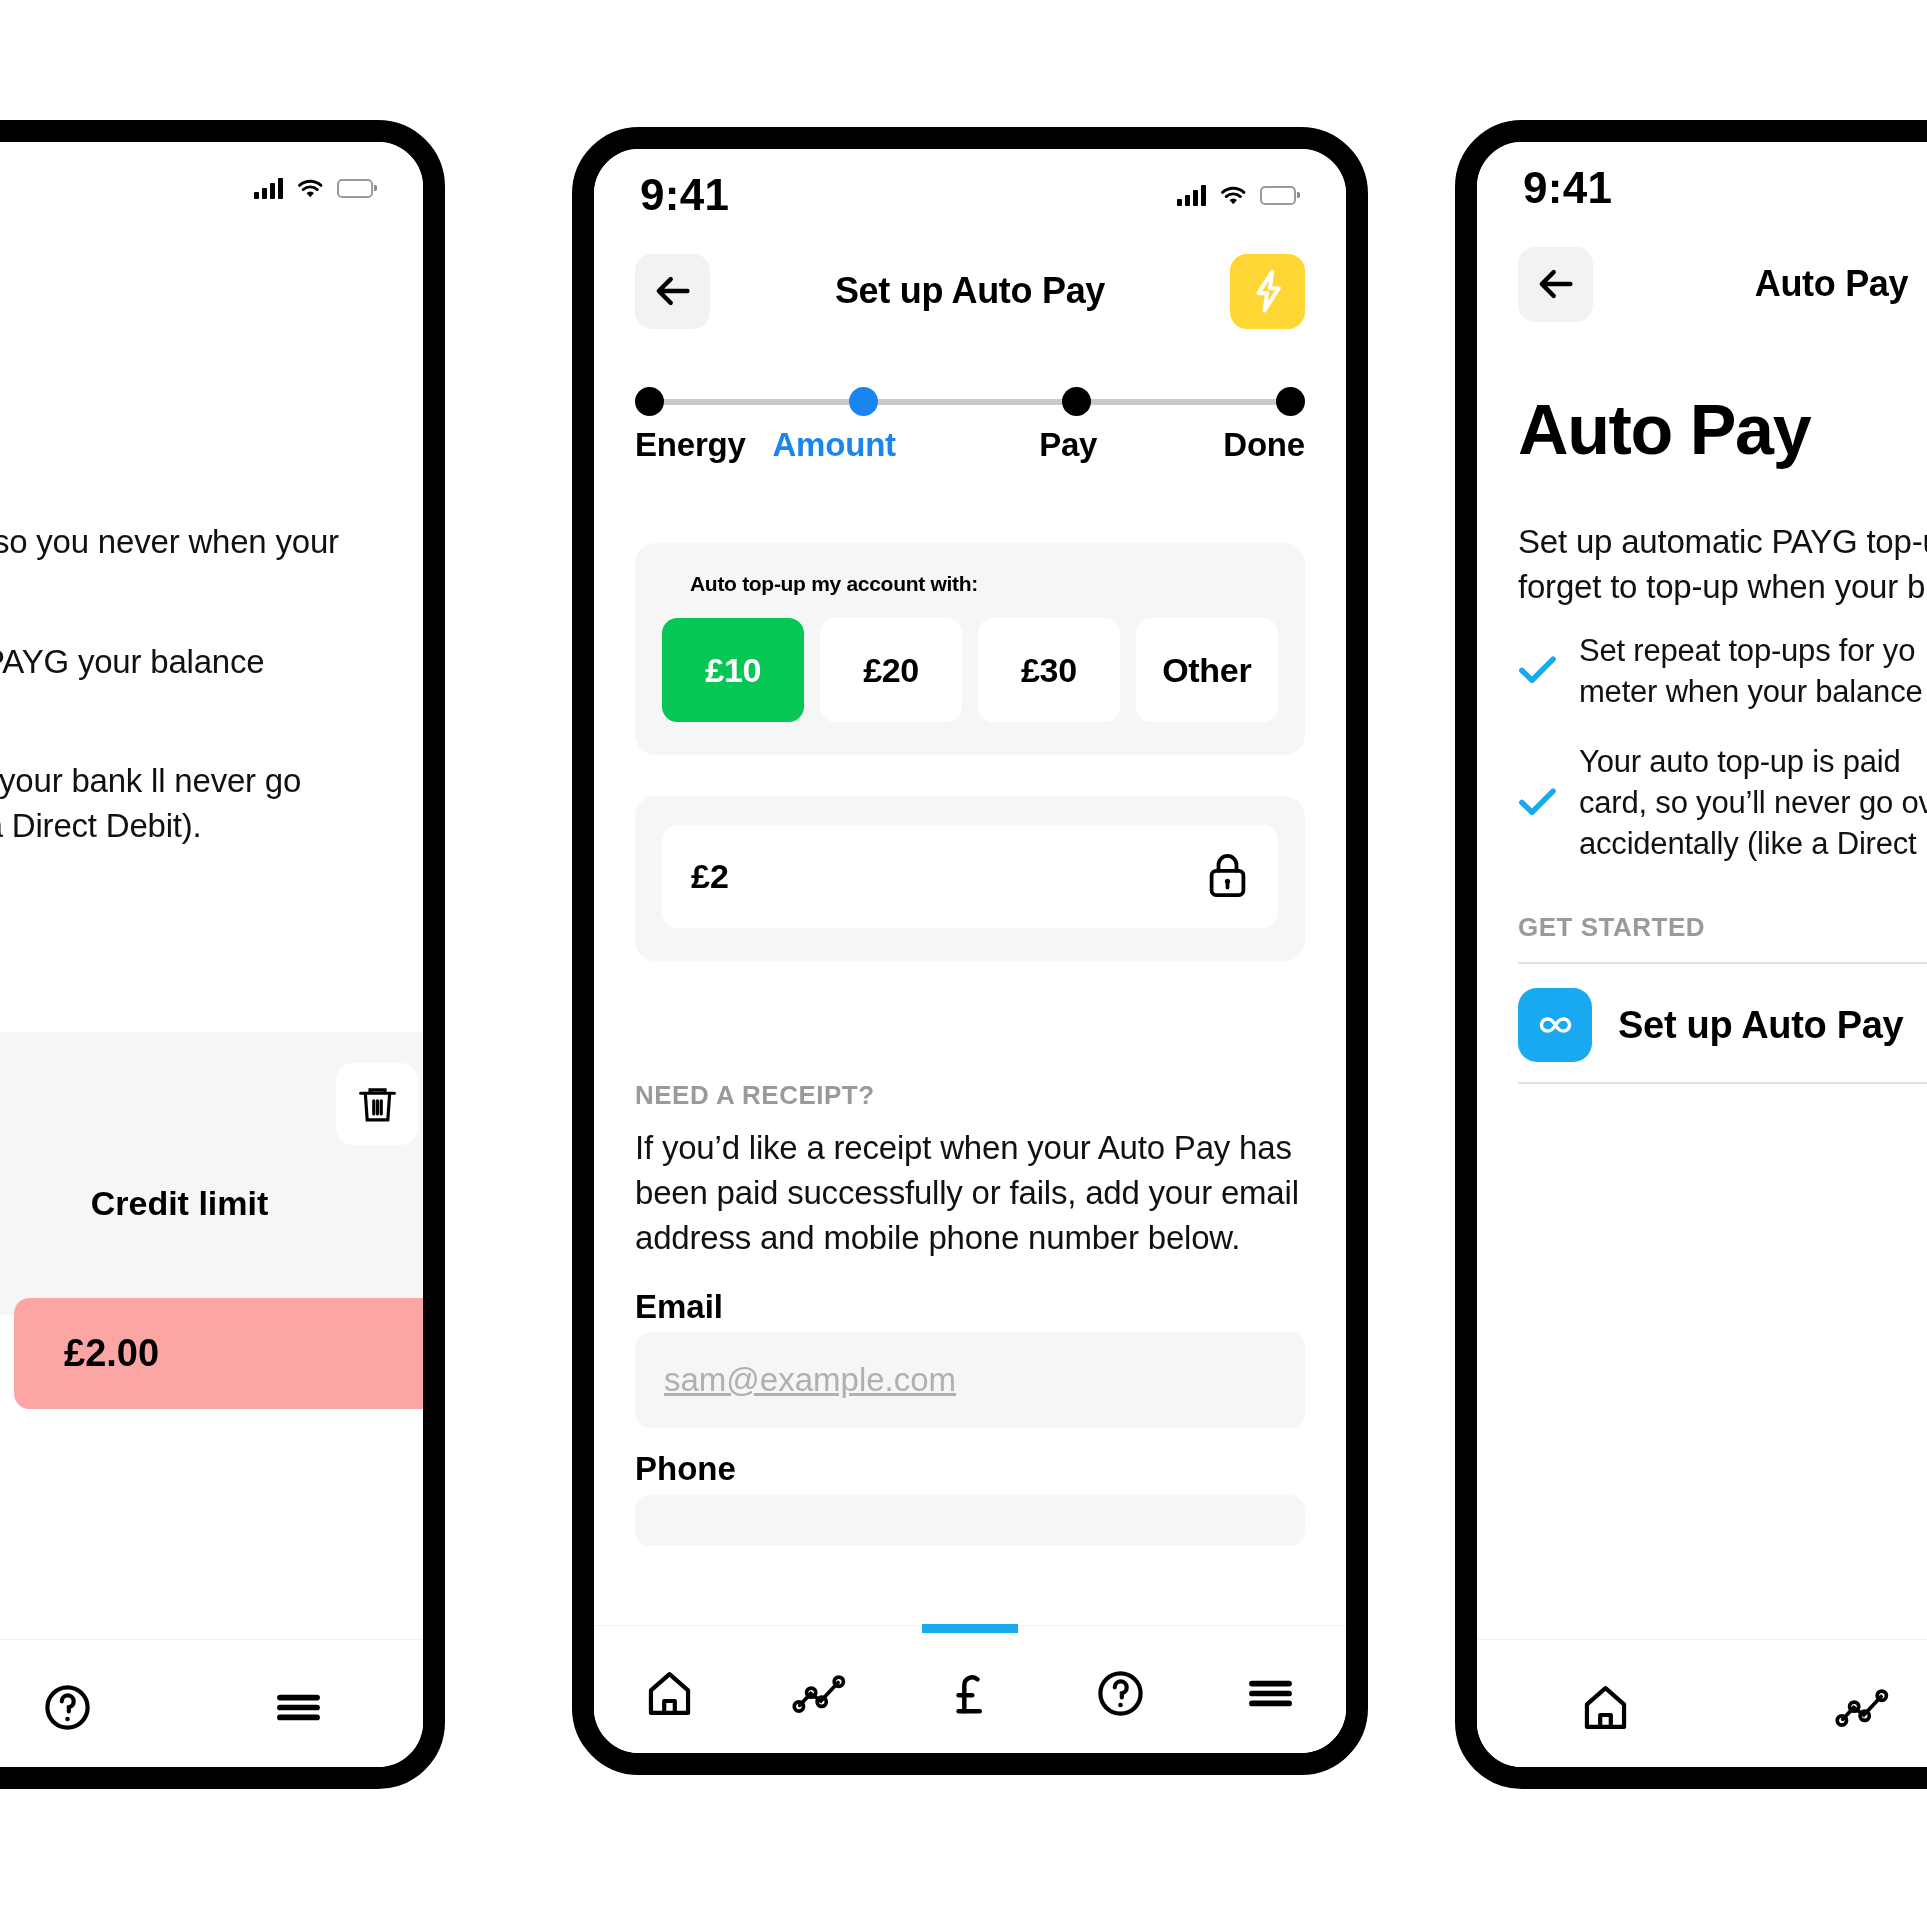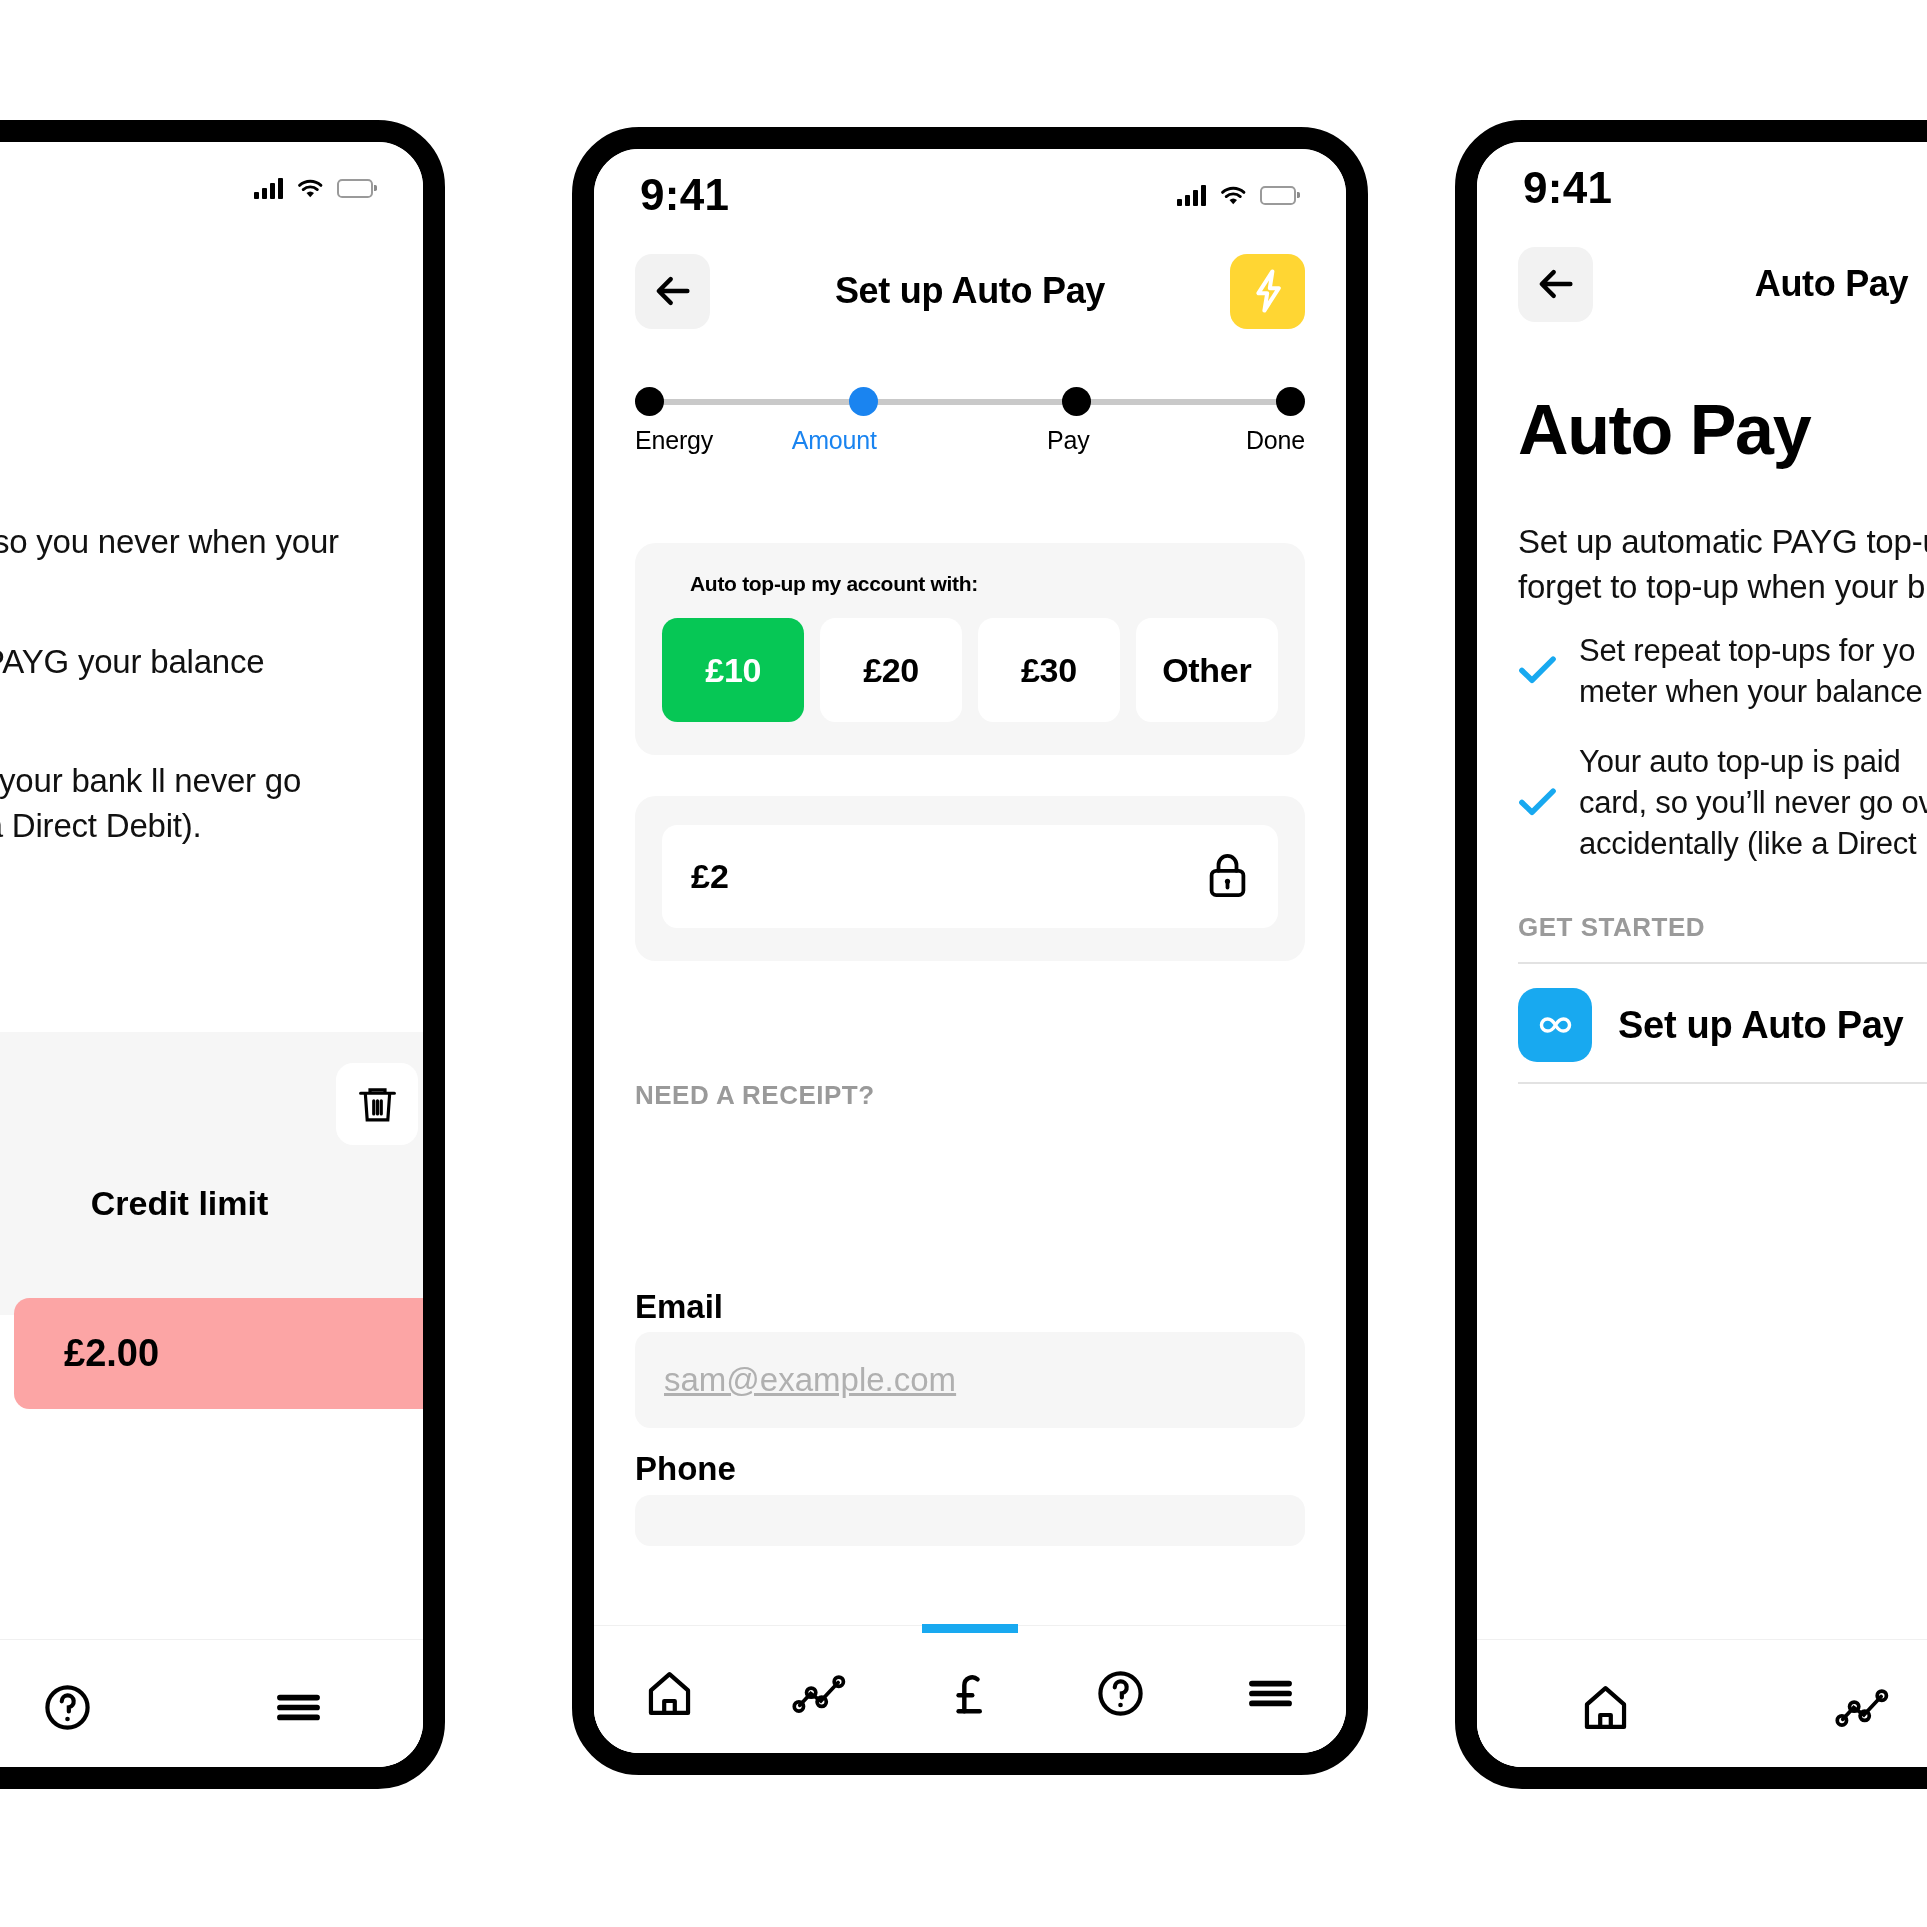--- a/index.html
+++ b/index.html
@@ -76,21 +76,21 @@
   .nav-spacer { width: 75px; flex: 0 0 auto; }
 
   
   .stepper { position: absolute; left: 41px; right: 41px; top: 238px; }
   .step-track { position: relative; height: 29px; display:flex; align-items:center; }
   .step-line { position:absolute; left:13.7px; right:13.7px; height:6px; background:#c9c9c9; border-radius:3.4px; }
   .step-dots { position:relative; display:flex; justify-content:space-between; width:100%; }
   .dot { width:29px; height:29px; border-radius:50%; background:#000; }
   .dot.active { background:#1a84f0; }
   .step-labels { display:flex; justify-content:space-between; margin-top:10.3px; }
-  .step-label { font-size:25px; font-weight:400; color:#000; letter-spacing:-0.2px; }
+  .step-label { font-size:33px; font-weight:700; color:#000; letter-spacing:-0.2px; }
   .step-label.active { color:#1a84f0; }
   .sl-w { width:29px; display:flex; }
   .sl-w:nth-child(1){ justify-content:flex-start; }
   .sl-w:nth-child(4){ justify-content:flex-end; }
 
   
   .card {
     position:absolute; left:41px; right:41px;
     background:#f6f6f6; border-radius:20.5px; padding:29px 27px 33px;
   }
@@ -339,20 +339,21 @@
               <rect x="2.4" y="9" width="15.2" height="11.6" rx="2.2"></rect>
               <path d="M5.7 9V6.2a4.3 4.3 0 0 1 8.6 0V9" stroke-linecap="round"></path>
               <circle cx="10" cy="14" r="1.25" fill="#000" stroke="none"></circle>
               <path d="M10 14.6v2.4" stroke-linecap="round"></path>
             </svg>
           </span>
         </div>
       </div>
 
       <div class="sec-eyebrow" style="top:931px;">NEED A RECEIPT?</div>
+      <div class="sec-body" style="top:976px;">If you’d like a receipt when your Auto Pay has been paid successfully or fails, add your email address and mobile phone number below.</div>
 
       <div class="fld-label" style="top:1139px;">Email</div>
       <div class="fld-input" style="top:1183px;text-decoration:underline;">sam@example.com</div>
 
       <div class="fld-label" style="top:1301px;">Phone</div>
       <div class="fld-input" style="top:1346px;height:51px;"></div>
 
       <div class="tabbar">
         <div class="tab">
           <svg width="53" height="53" viewBox="0 0 24 24" fill="none" stroke="#000" stroke-width="1.9" stroke-linejoin="round">

